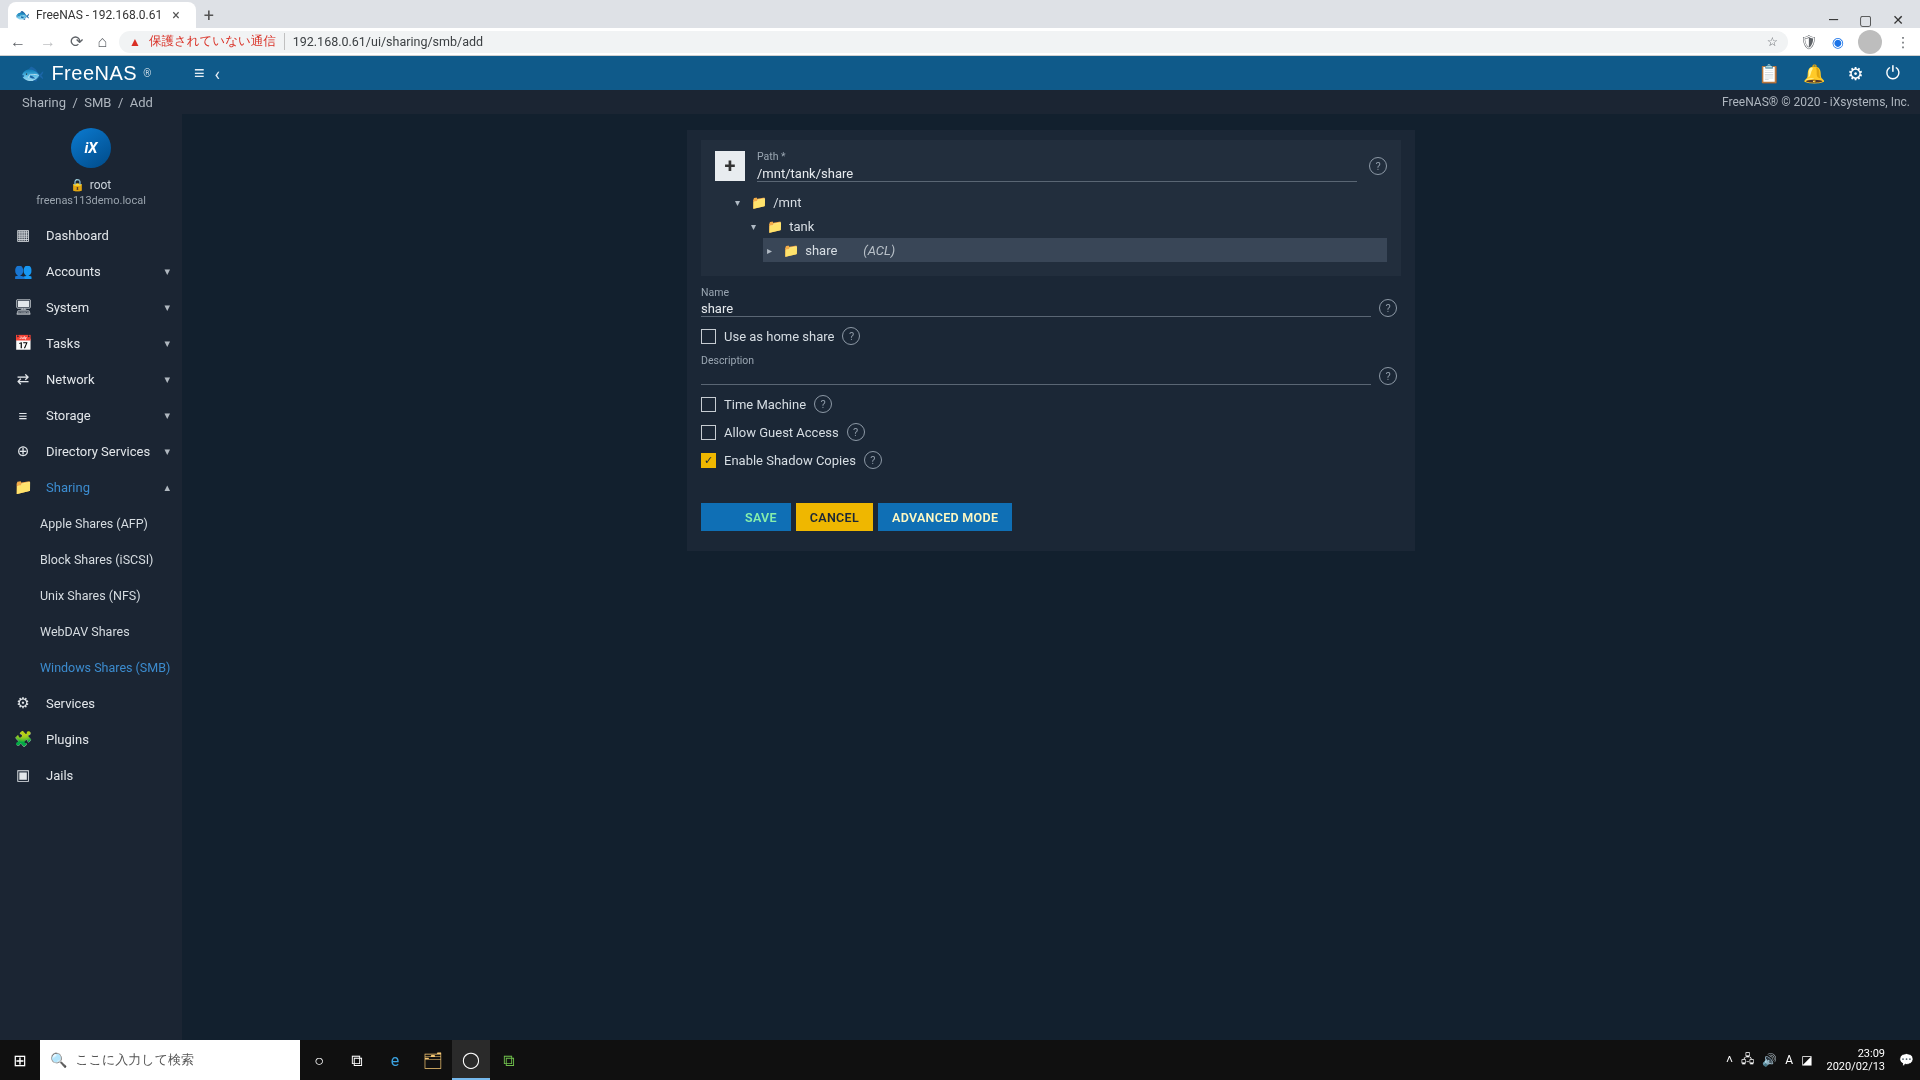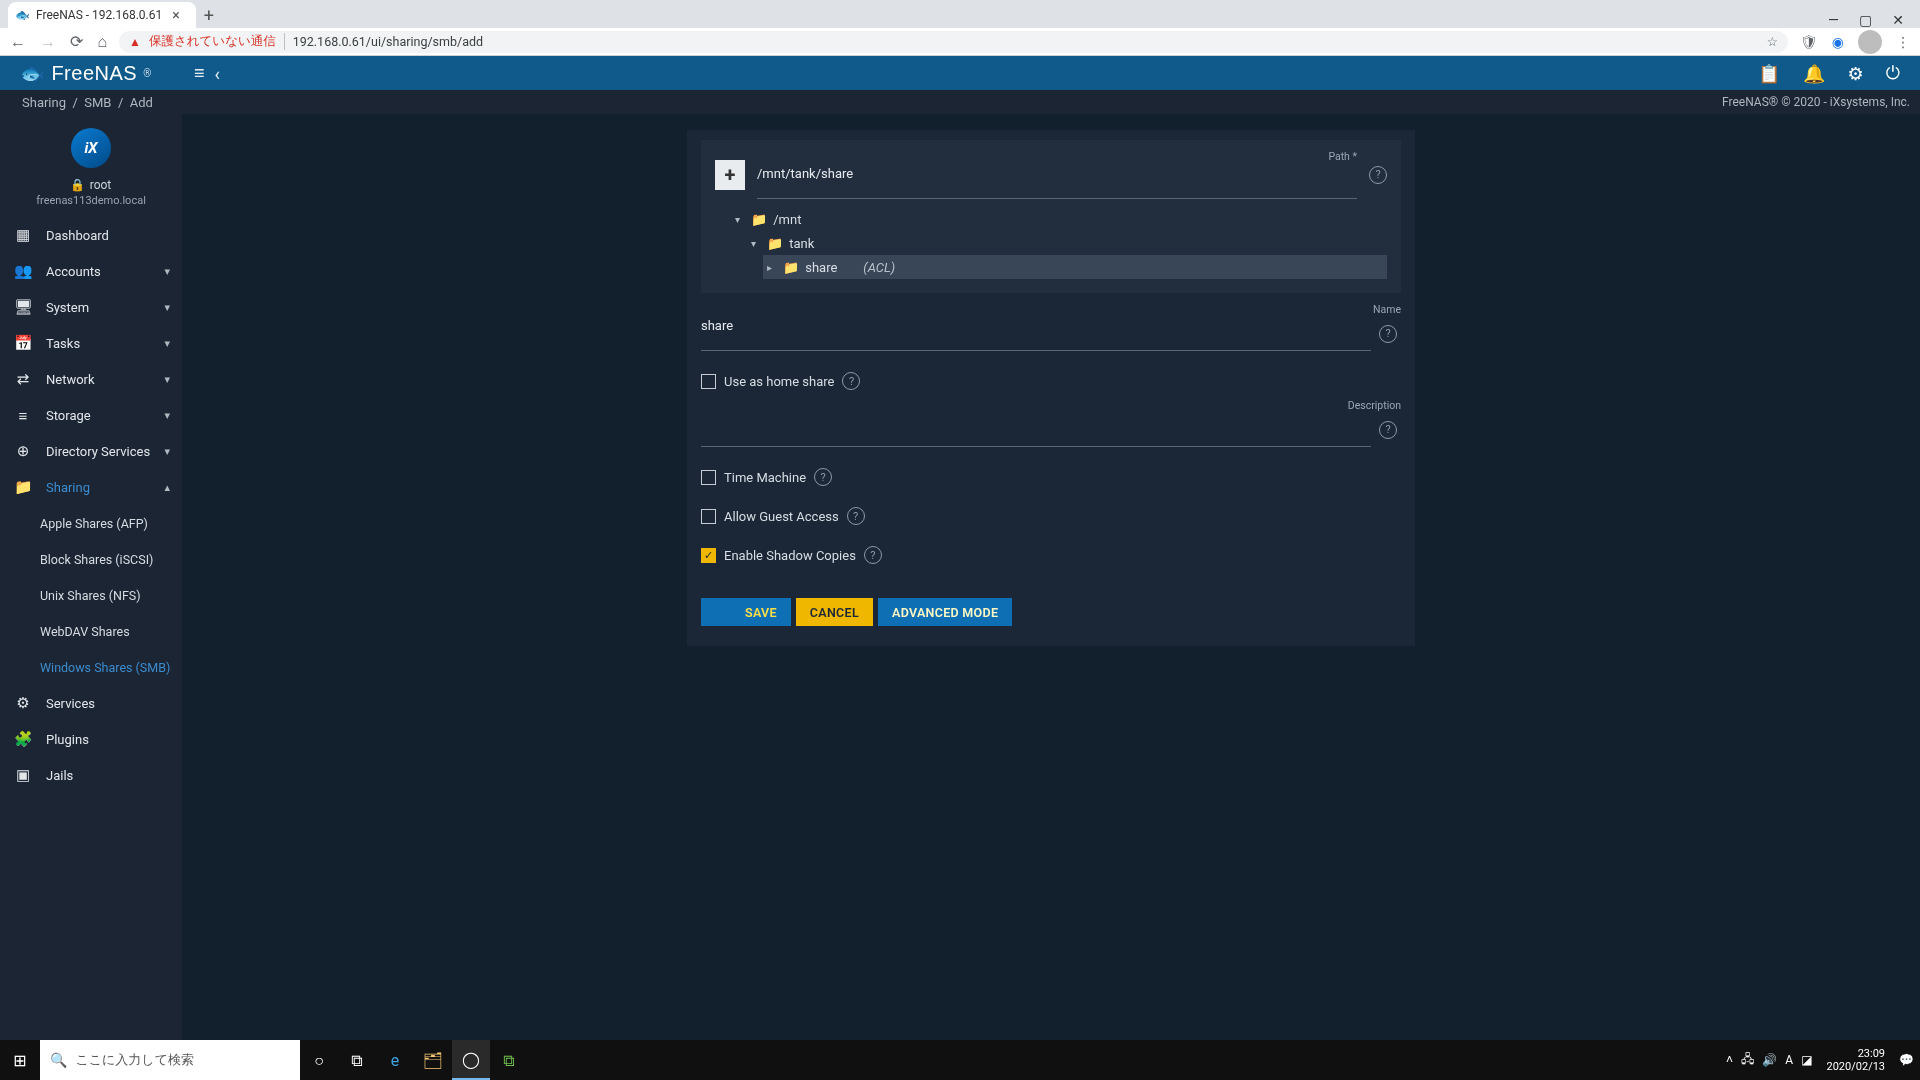--- a/index.html
+++ b/index.html
@@ -49,42 +49,42 @@
 .side-item .chev { margin-left:auto; font-size:11px; color:#b0b8c0;}
 .side-sub { padding-left:40px; height:36px; display:flex; align-items:center; font-size:12.5px; color:#d6dce1; cursor:pointer;}
 .side-sub.active { color:#3c8ccf; }
 
 .content { flex:1; background:#12202e; display:flex; justify-content:center; align-items:flex-start; padding:16px 0; overflow-y:auto;}
 .card { width:728px; background:#1b2736; padding:10px 14px 20px; }
 .path-block { background:#222e3d; padding:10px 14px 14px; }
 .path-row { display:flex; align-items:center; gap:12px; }
 .add-folder-btn { width:30px; height:30px; background:#e8ecef; color:#333; display:flex; align-items:center; justify-content:center; font-size:20px; font-weight:700; cursor:pointer;}
 .path-field { flex:1; }
-.fld-label { font-size:10.5px; color:#9aa6b2;text-align:right; }
-.fld-input { width:100%; background:transparent; border:none; border-bottom:1px solid #5a6674; color:#e6eaee; font-size:13px; padding:2px 0 17px; outline:none;}
+.fld-label { font-size:10.5px; color:#9aa6b2; }
+.fld-input { width:100%; background:transparent; border:none; border-bottom:1px solid #5a6674; color:#e6eaee; font-size:13px; padding:2px 0 0; outline:none;}
 .help-ic { width:18px; height:18px; border:1.5px solid #8d99a6; border-radius:50%; display:inline-flex; align-items:center; justify-content:center; font-size:11px; color:#8d99a6; cursor:pointer;}
 .tree { margin-top:8px; margin-left:6px; font-size:13px; color:#d8dee4;}
 .tree-row { display:flex; align-items:center; gap:6px; height:24px; padding:0 4px;}
 .tree-row .twist { width:10px; font-size:10px; color:#b0bac4; cursor:pointer;}
 .tree-row .folder-ic { font-size:13px; color:#d6dde3;}
 .tree-row.selected { background:#394657;}
 .tree-row .acl { font-style:italic; color:#b8c0c8; margin-left:20px;}
 .l1 { margin-left:10px;}
 .l2 { margin-left:26px;}
 .l3 { margin-left:42px;}
 
 .form-field { margin-top:10px; }
 .form-field .row { display:flex; align-items:center; gap:8px;}
 .form-field .fld-input { width: calc(100% - 30px); }
-.chk-row { display:flex; align-items:center; gap:8px; margin-top:21px; font-size:13px; color:#d6dde3;}
+.chk-row { display:flex; align-items:center; gap:8px; margin-top:10px; font-size:13px; color:#d6dde3;}
 .chk { width:15px; height:15px; border:1.5px solid #c6ccd2; display:inline-flex; align-items:center; justify-content:center; cursor:pointer; font-size:11px; background:transparent;}
 .chk.checked { background:#efb700; border-color:#efb700; color:#1b2736;}
 .btns { margin-top:34px; display:flex; gap:5px;}
 .btn { height:28px; padding:0 14px; font-size:12.5px; font-weight:600; letter-spacing:.3px; border:none; cursor:pointer; display:flex; align-items:center;}
-.btn-save { background:#0f6fb5; color:#fde047;padding-left:44px;}
+.btn-save { background:#0f6fb5; color:#86efac;padding-left:44px;}
 .btn-cancel { background:#efb700; color:#1b2736;}
 .btn-adv { background:#0f6fb5; color:#fef9c3;}
 
 
 .taskbar { height:40px; background:#101010; display:flex; align-items:center; color:#fff; font-size:12px;}
 .taskbar .start { width:40px; height:40px; display:flex; align-items:center; justify-content:center; font-size:16px; background:#101010;}
 .taskbar .search { width:260px; height:40px; background:#fff; color:#555; display:flex; align-items:center; gap:8px; padding-left:10px; font-size:13px;}
 .taskbar .search .mag { font-size:14px; color:#333;}
 .taskbar .tb-icon { width:38px; height:40px; display:flex; align-items:center; justify-content:center; font-size:16px;}
 .taskbar .tb-icon.running { border-bottom:2px solid #76b9ed; background:#2a2a2a;}

